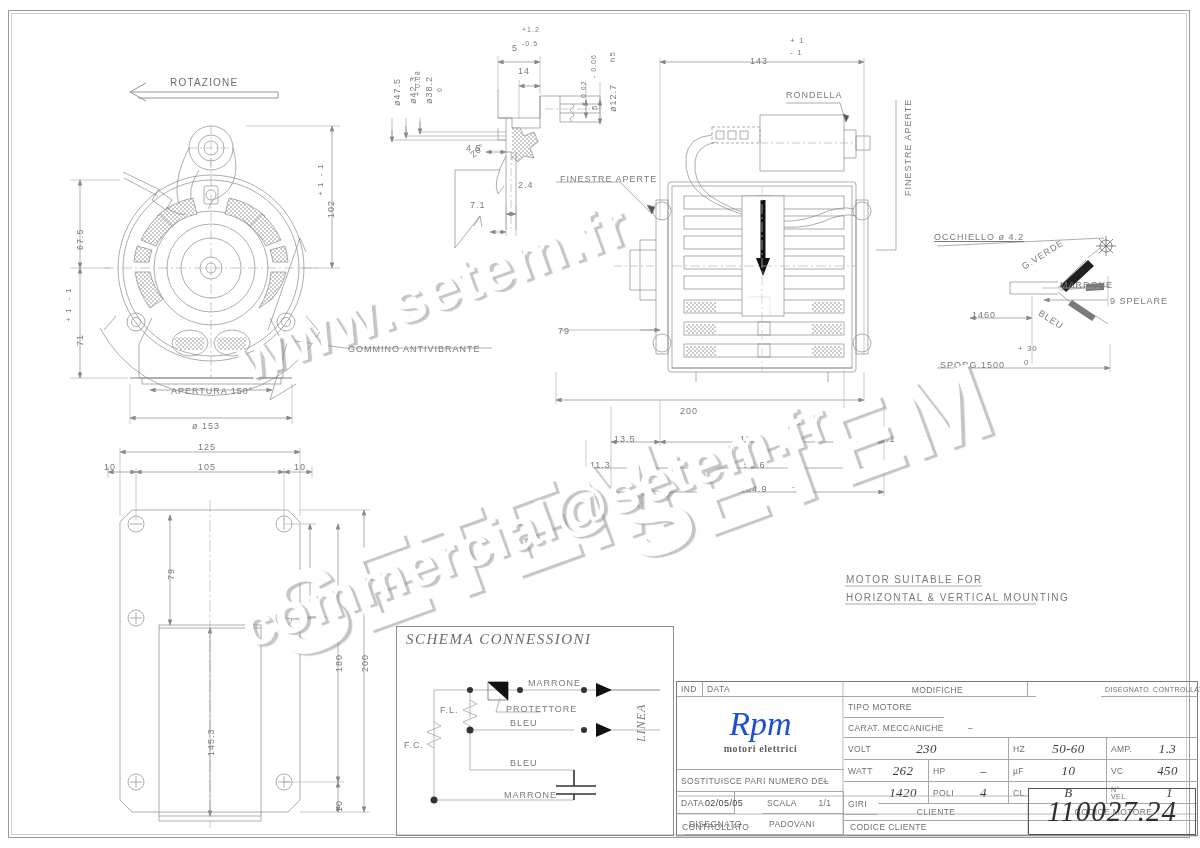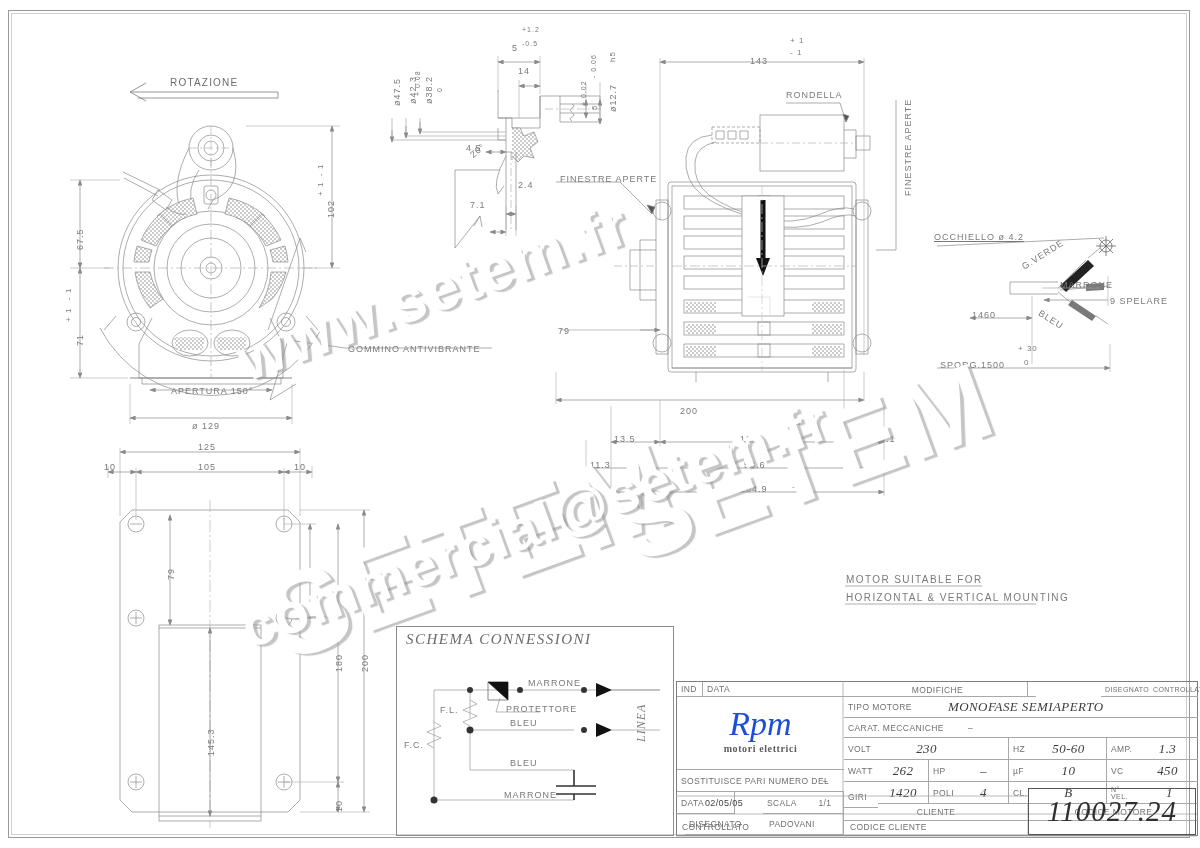--- a/index.html
+++ b/index.html
@@ -419,21 +419,21 @@
 
   <svg class="lay" style="pointer-events:none" viewBox="0 0 1200 848">
     <g stroke="#8a8a8a" fill="none" stroke-width="0.9">
       <path d="M130 92 L278 92 M138 98 L278 98 M130 92 L146 83 M130 92 L146 101"></path>
       <path d="M278 92 L278 98"></path>
     </g>
   </svg>
 
   <div class="lbl" style="left:348px;top:344px">GOMMINO ANTIVIBRANTE</div>
   <div class="lbl" style="left:171px;top:386px">APERTURA 150°</div>
-  <div class="lbl" style="left:192px;top:421px">ø 129</div>
+  <div class="lbl" style="left:192px;top:421px">ø 153</div>
   <div class="lbl v" style="left:75px;top:250px">67.5</div>
   <div class="lbl v" style="left:75px;top:346px">71</div>
   <div class="lbl v" style="left:64px;top:322px;font-size:8px">+ 1</div>
   <div class="lbl v" style="left:64px;top:300px;font-size:8px">- 1</div>
   <div class="lbl v" style="left:326px;top:218px">102</div>
   <div class="lbl v" style="left:316px;top:196px;font-size:8px">+ 1</div>
   <div class="lbl v" style="left:316px;top:176px;font-size:8px">- 1</div>
 
   <div class="lbl v" style="left:392px;top:106px">ø47.5</div>
   <div class="lbl v" style="left:408px;top:104px">ø42.3</div>
@@ -532,41 +532,40 @@
     <div class="cell" style="left:86px;top:110px;width:44px;height:22px;border-right:none">SCALA</div>
     <div class="cell ctr" style="left:130px;top:110px;width:37px;height:22px">1/1</div>
     <div class="cell" style="left:8px;top:132px;width:80px;height:21px;border-right:none">DISEGNATO</div>
     <div class="cell" style="left:88px;top:132px;width:79px;height:21px;border-bottom:1px solid #a8a8a8">PADOVANI</div>
     <div class="cell nb" style="left:0;top:132px;width:167px;height:0;"></div>
     <div class="cell nb nr" style="left:0;top:132px;width:167px;height:21px;border-right:1px solid #a8a8a8;border-bottom:none;background:transparent;pointer-events:none"></div>
 
     <div class="cell nb" style="left:0;top:132px;width:167px;height:0"></div>
 
     <div class="cell" style="left:167px;top:15px;width:100px;height:21px;border-right:none">TIPO MOTORE</div>
-    <div class="cell val" style="left:267px;top:15px;width:254px;height:21px;border-right:none">MONOFASE SEMIAPERTO</div>
     <div class="cell" style="left:167px;top:36px;width:120px;height:20px;border-right:none">CARAT. MECCANICHE</div>
     <div class="cell" style="left:287px;top:36px;width:234px;height:20px;border-right:none">–</div>
 
     <div class="cell" style="left:167px;top:56px;width:165px;height:22px">VOLT</div>
     <div class="cell ctr val" style="left:167px;top:56px;width:165px;height:22px;border:none">230</div>
     <div class="cell" style="left:332px;top:56px;width:22px;height:22px;border-right:none">HZ</div>
     <div class="cell ctr val" style="left:354px;top:56px;width:76px;height:22px">50-60</div>
     <div class="cell" style="left:430px;top:56px;width:30px;height:22px;border-right:none">AMP.</div>
     <div class="cell ctr val" style="left:460px;top:56px;width:61px;height:22px;border-right:none">1.3</div>
 
     <div class="cell" style="left:167px;top:78px;width:34px;height:22px;border-right:none">WATT</div>
     <div class="cell ctr val" style="left:201px;top:78px;width:51px;height:22px">262</div>
     <div class="cell" style="left:252px;top:78px;width:30px;height:22px;border-right:none">HP</div>
     <div class="cell ctr val" style="left:282px;top:78px;width:50px;height:22px">–</div>
     <div class="cell" style="left:332px;top:78px;width:22px;height:22px;border-right:none">µF</div>
     <div class="cell ctr val" style="left:354px;top:78px;width:76px;height:22px">10</div>
     <div class="cell" style="left:430px;top:78px;width:30px;height:22px;border-right:none">VC</div>
     <div class="cell ctr val" style="left:460px;top:78px;width:61px;height:22px;border-right:none">450</div>
 
-    <div class="cell" style="left:167px;top:104px;width:34px;height:22px;border-right:none">GIRI</div>
+    <div class="cell" style="left:167px;top:111px;width:34px;height:22px;border-right:none">GIRI</div>
     <div class="cell ctr val" style="left:201px;top:100px;width:51px;height:22px">1420</div>
     <div class="cell" style="left:252px;top:100px;width:30px;height:22px;border-right:none">POLI</div>
     <div class="cell ctr val" style="left:282px;top:100px;width:50px;height:22px">4</div>
     <div class="cell" style="left:332px;top:100px;width:22px;height:22px;border-right:none">CL.</div>
     <div class="cell ctr val" style="left:354px;top:100px;width:76px;height:22px">B</div>
     <div class="cell" style="left:430px;top:100px;width:34px;height:22px;border-right:none;font-size:7px">N° VEL.</div>
     <div class="cell ctr val" style="left:464px;top:100px;width:57px;height:22px;border-right:none">1</div>
 
     <div class="cell ctr" style="left:167px;top:122px;width:185px;height:17px">CLIENTE</div>
     <div class="cell ctr" style="left:352px;top:122px;width:169px;height:17px;border-right:none">CODICE MOTORE</div>

